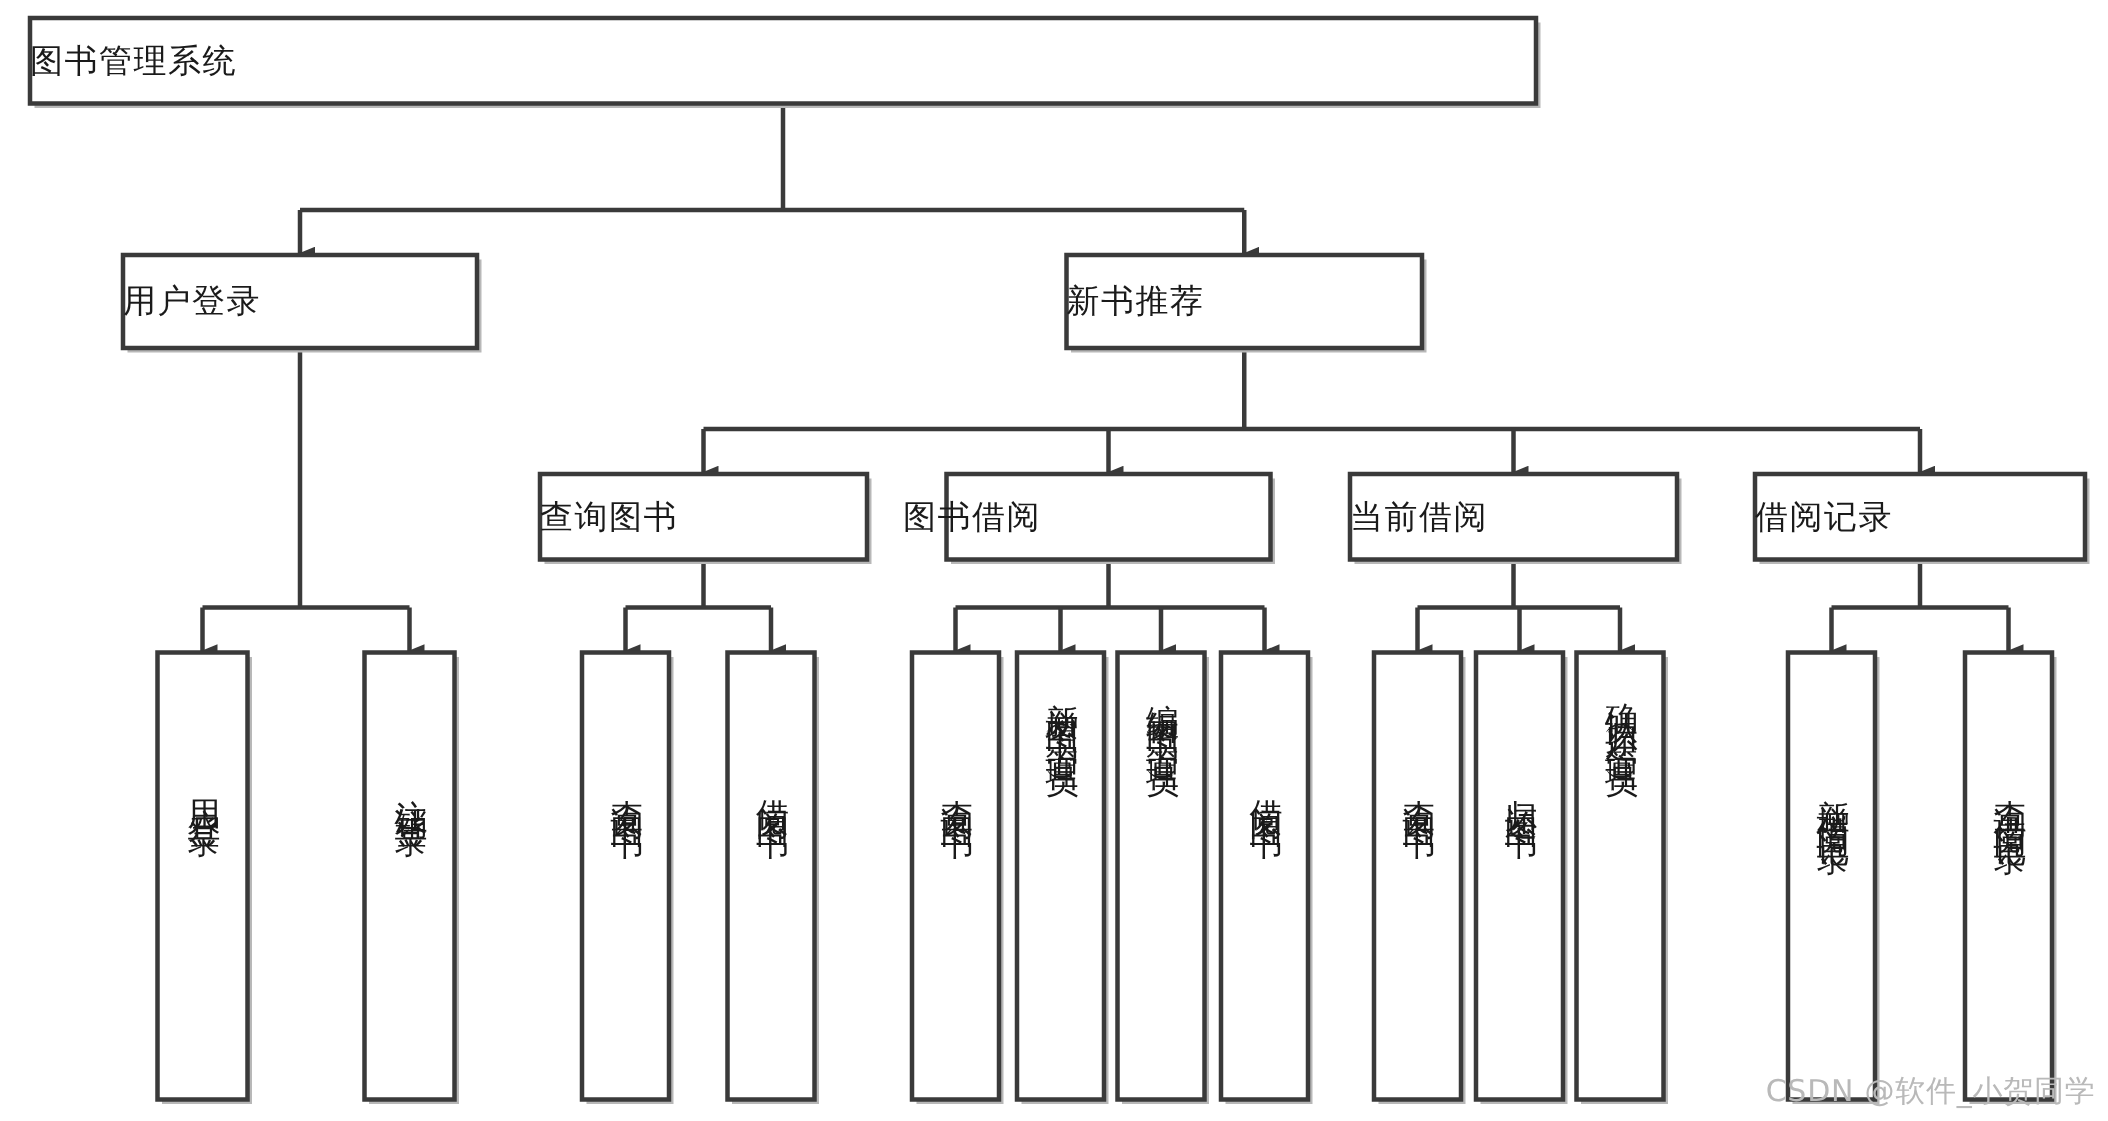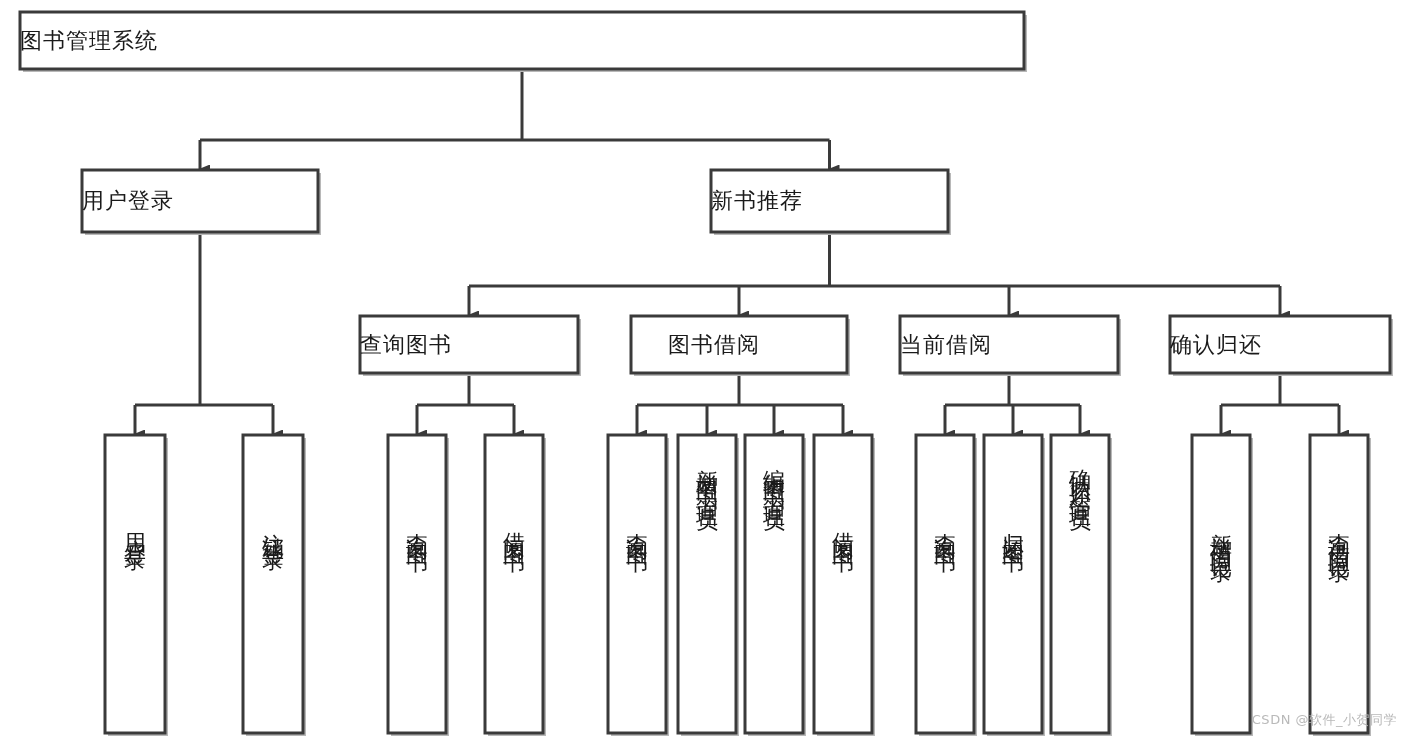--- a/index.html
+++ b/index.html
@@ -66,23 +66,23 @@
   .hlabel-text {
     font-family: "DejaVu Sans", "Liberation Sans", sans-serif;
     font-size: 22px;
     color: #1a1a1a;
     white-space: nowrap;
     letter-spacing: 1px;
   }
   .watermark {
     position: absolute;
     right: 8px;
-    bottom: 18px;
-    font-family: "DejaVu Sans", "Liberation Sans", sans-serif;
-    font-size: 13px;
+    bottom: 6px;
+    font-family: "DejaVu Sans", "Liberation Sans", sans-serif;
+    font-size: 20px;
     color: #b9b9b9;
     white-space: nowrap;
     letter-spacing: 0.5px;
   }
 </style>
 </head>
 <body>
 
 <div id="diagram-root">
 
@@ -177,28 +177,28 @@
       </div>
       <div class="hlabel-wrap" style="left: 82px; top: 170px; width: 236px; height: 62px;">
         <span class="hlabel-text">用户登录</span>
       </div>
       <div class="hlabel-wrap" style="left: 711px; top: 170px; width: 237px; height: 62px;">
         <span class="hlabel-text">新书推荐</span>
       </div>
       <div class="hlabel-wrap" style="left: 360px; top: 316px; width: 218px; height: 57px;">
         <span class="hlabel-text">查询图书</span>
       </div>
-      <div class="hlabel-wrap" style="left: 668px; top: 316px; width: 216px; height: 57px;">
+      <div class="hlabel-wrap" style="left: 602px; top: 316px; width: 216px; height: 57px;">
         <span class="hlabel-text">图书借阅</span>
       </div>
       <div class="hlabel-wrap" style="left: 900px; top: 316px; width: 246px; height: 57px;">
         <span class="hlabel-text">当前借阅</span>
       </div>
       <div class="hlabel-wrap" style="left: 1170px; top: 316px; width: 220px; height: 57px;">
-        <span class="hlabel-text">确认归还</span>
+        <span class="hlabel-text">借阅记录</span>
       </div>
       <div class="vlabel-wrap" style="left: 105px; top: 435px; width: 60px; height: 298px; align-items: flex-start; padding-top: 80px; box-sizing: border-box;">
         <span class="vlabel-text">用户登录</span>
       </div>
       <div class="vlabel-wrap" style="left: 243px; top: 435px; width: 60px; height: 298px; align-items: flex-start; padding-top: 80px; box-sizing: border-box;">
         <span class="vlabel-text">注销登录</span>
       </div>
       <div class="vlabel-wrap" style="left: 388px; top: 435px; width: 58px; height: 298px; align-items: flex-start; padding-top: 80px; box-sizing: border-box;">
         <span class="vlabel-text">查询图书</span>
       </div>

